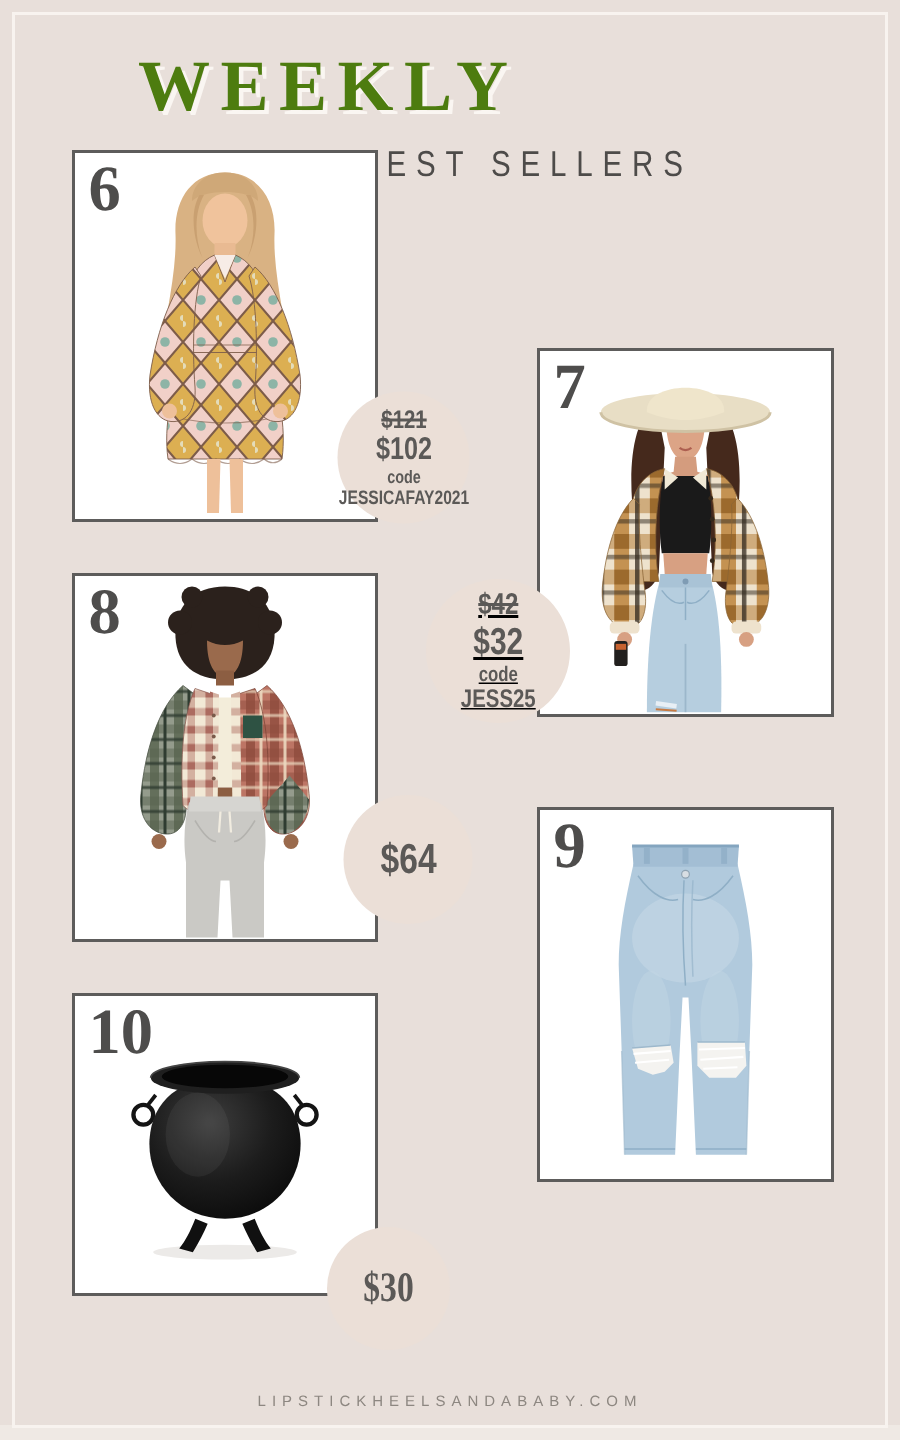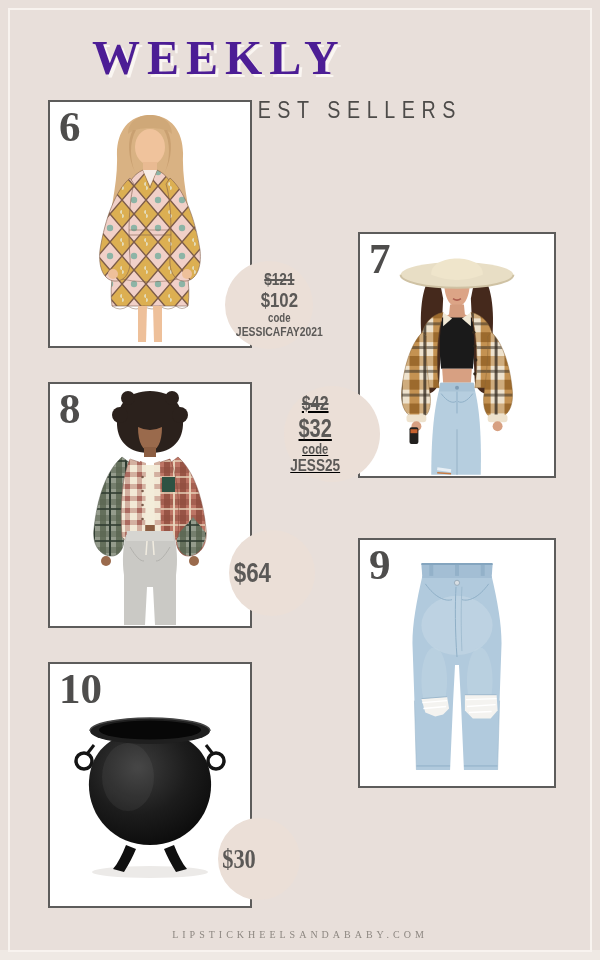--- a/index.html
+++ b/index.html
@@ -11,21 +11,21 @@
   }
   .canvas{position:absolute;inset:0;width:600px;height:960px;}
   .bottom-strip{position:absolute;left:0;right:0;bottom:0;height:10px;background:#efe9e4;}
   .frame{position:absolute;inset:8px;border:2px solid #f8f3ef;pointer-events:none;z-index:9;}
 
   
   .title{
     position:absolute;left:92px;top:34px;margin:0;
     font-family:"Liberation Serif","DejaVu Serif",serif;
     font-weight:bold;font-size:48px;line-height:1;
-    letter-spacing:7px;color:#4c1d95;
+    letter-spacing:7px;color:#4d7c0f;
     text-shadow:3px 3px 0 #faf6f2;
   }
   .subtitle{
     position:absolute;left:238px;top:97px;margin:0;width:340px;
     font-weight:normal;font-size:24px;line-height:1.1;
     letter-spacing:8px;color:#4d4b49;
     transform:scaleX(0.82);transform-origin:left top;
     white-space:nowrap;
   }
 
@@ -37,27 +37,27 @@
   .card .photo{position:absolute;inset:0;width:100%;height:100%;}
   .num{
     position:absolute;left:9px;top:0px;z-index:3;
     font-family:"Liberation Serif","DejaVu Serif",serif;
     font-weight:bold;font-size:43px;line-height:1.15;color:#4e4d4c;
   }
   #card6{left:48px;top:100px;width:204px;height:248px;}
   #card7{left:358px;top:232px;width:198px;height:246px;}
   #card8{left:48px;top:382px;width:204px;height:246px;}
   #card9{left:358px;top:538px;width:198px;height:250px;}
-  #card10{left:48px;top:662px;width:204px;height:246px;}
+  #card10{left:48px;top:662px;width:204px;height:202px;}
 
   
   .badge{
     position:absolute;border-radius:50%;
     background:#ebdfd7;z-index:5;
-    display:flex;align-items:center;
+    display:flex;align-items:center;justify-content:center;
   }
   .badge-inner{
     transform:scaleX(0.8);
     text-align:center;color:#5b5957;font-weight:bold;
     line-height:1.08;white-space:nowrap;
   }
   .strike{text-decoration:line-through;text-decoration-thickness:2px;padding:0 5px;}
   #badge6{left:225px;top:261px;width:88px;height:88px;}
   #badge6 .strike{font-size:17px;}
   #badge6 .price{font-size:21px;}
@@ -73,21 +73,21 @@
   #badge9{left:303px;top:697px;width:92px;height:92px;}
   #badge9 .strike{font-size:22px;}
   #badge9 .price{font-size:25px;}
   #badge10{left:218px;top:818px;width:82px;height:82px;font-family:Liberation Serif, serif;}
   #badge10 .price{font-size:28px;}
 
   
   .footer{
     position:absolute;left:0;right:0;top:929px;
     text-align:center;
-    font-family:Liberation Serif, serif;
+    font-family:Liberation Sans, sans-serif;
     font-size:10px;letter-spacing:4px;color:#8d8781;
   }
 </style>
 </head>
 <body>
 
 <div class="canvas">
   <div class="bottom-strip"></div>
   <div class="frame"></div>
 

